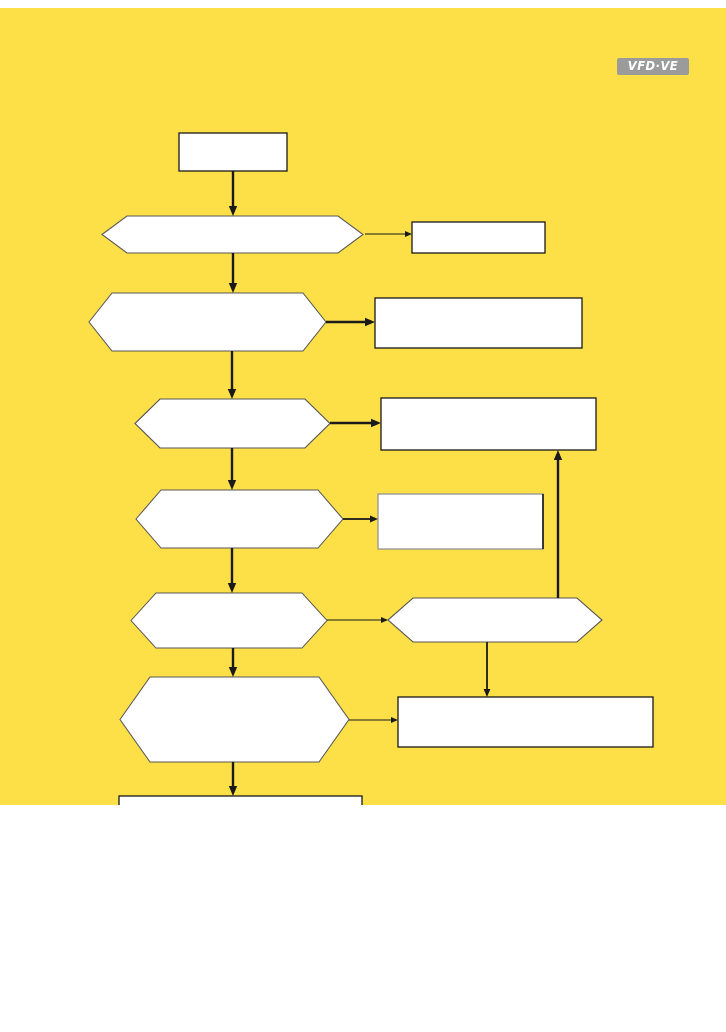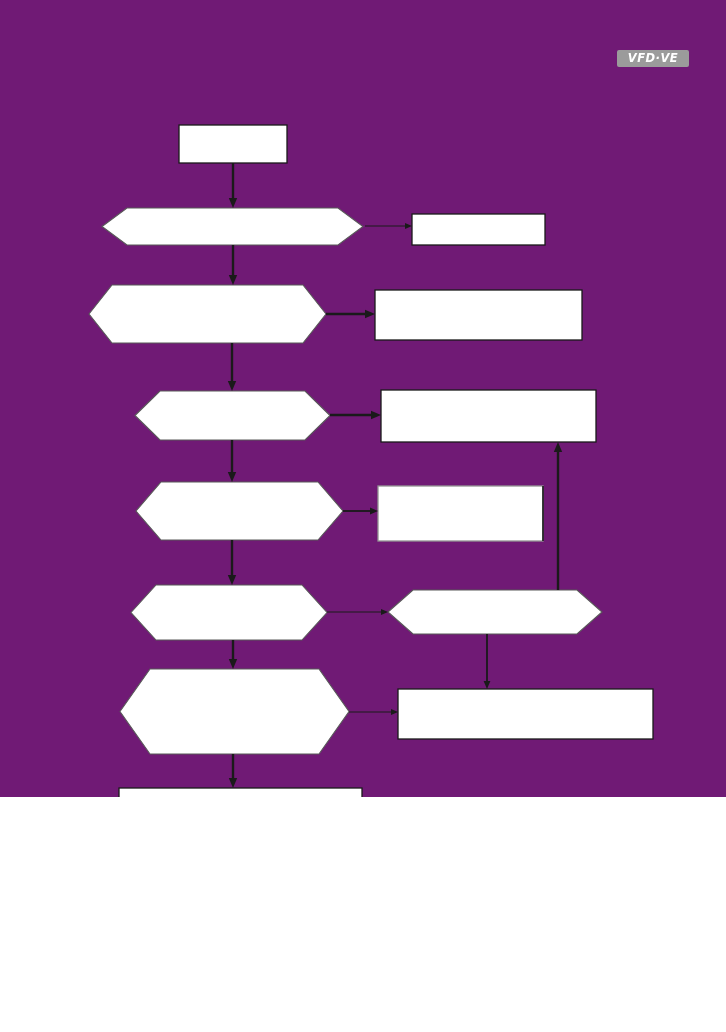--- a/index.html
+++ b/index.html
@@ -5,22 +5,23 @@
   html, body {
     margin: 0;
     padding: 0;
     background: #ffffff;
     font-family: "DejaVu Sans", "Liberation Sans", sans-serif;
   }
   .page {
     position: relative;
     width: 726px;
     height: 797px;
-    background: #701a75;
+    background: #fde047;
     overflow: hidden;
+    margin-top: 8px;
   }
   .brand {
     position: absolute;
     left: 617px;
     top: 50px;
     width: 72px;
     height: 17px;
     background: #9b9b9b;
     border-radius: 2px;
     display: flex;

